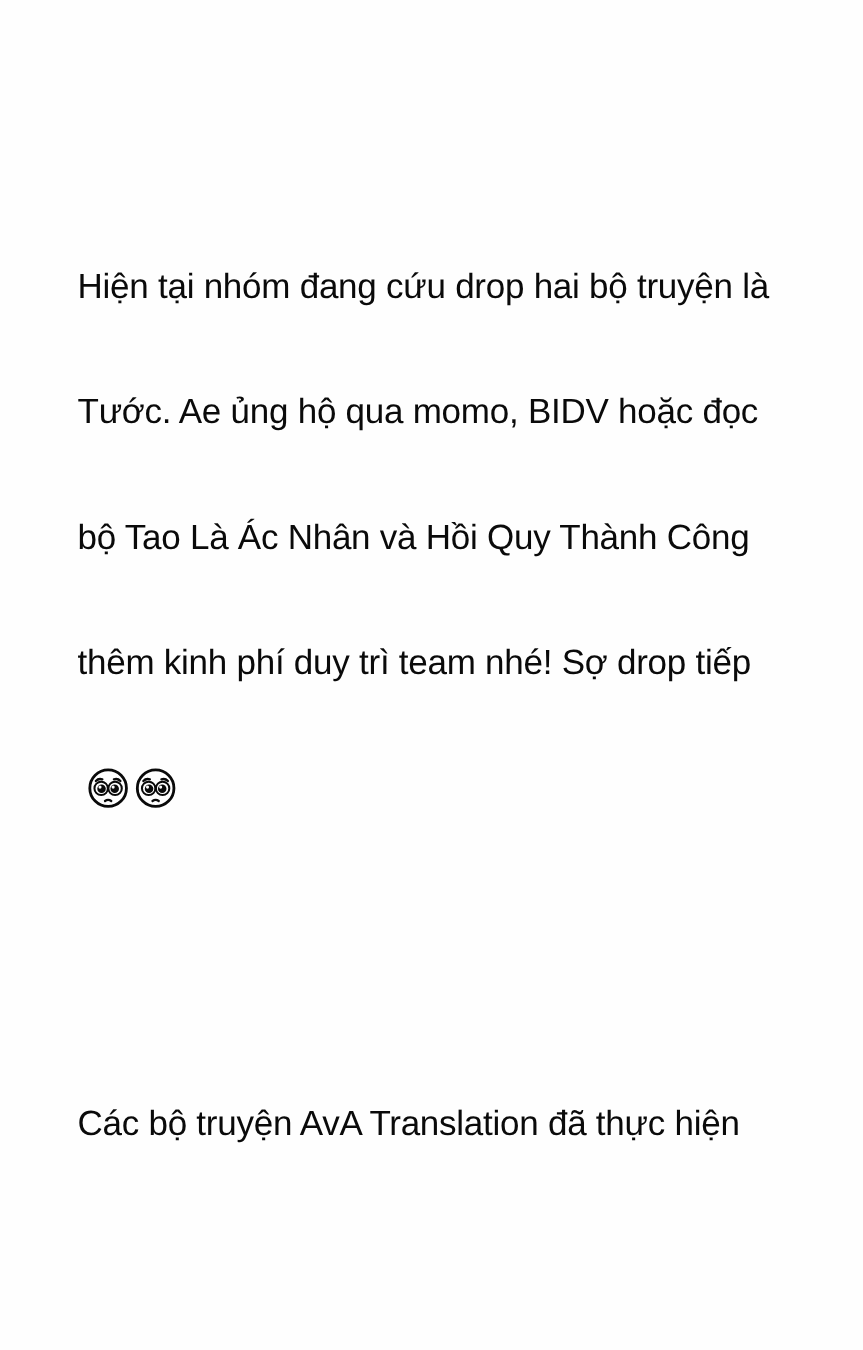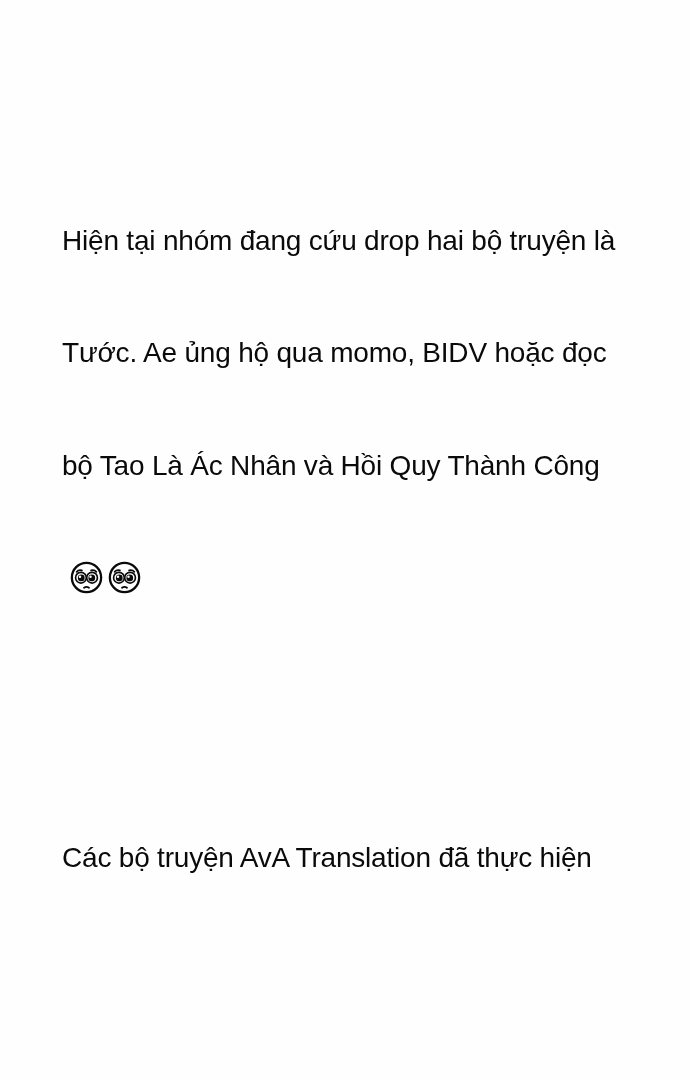--- a/index.html
+++ b/index.html
@@ -26,21 +26,20 @@
     top: 44px;
     right: 20px;
     font-size: 28px;
     line-height: 33.5px;
     letter-spacing: -0.2px;
     white-space: pre;
     color: #0a0a0a;
   }
   .line {
     height: 33.5px;
-    margin-top: 12px;
   }
   .emoji {
     display: inline-block;
     width: 33px;
     height: 33px;
     vertical-align: -7px;
     margin-left: 8px;
   }
   .emoji + .emoji {
     margin-left: 5px;
@@ -49,20 +48,21 @@
 </head>
 <body>
 
 <div class="page" style="background: rgb(254, 254, 254); color: rgb(10, 10, 10);">
   <div class="content">
 
     <div>
       <div class="line">Hiện tại nhóm đang cứu drop hai bộ truyện là</div>
       <div class="line">Tước. Ae ủng hộ qua momo, BIDV hoặc đọc</div>
       <div class="line">bộ Tao Là Ác Nhân và Hồi Quy Thành Công</div>
+      <div class="line">thêm kinh phí duy trì team nhé! Sợ drop tiếp</div>
       <div class="line"><svg class="emoji" viewBox="0 0 32 32">
             <circle cx="16" cy="16" r="14.2" fill="none" stroke="#0a0a0a" stroke-width="2.2"></circle>
             <path d="M6.5 10.5 Q8.5 8.2 11.5 9.2" fill="none" stroke="#0a0a0a" stroke-width="1.8" stroke-linecap="round"></path>
             <path d="M25.5 10.5 Q23.5 8.2 20.5 9.2" fill="none" stroke="#0a0a0a" stroke-width="1.8" stroke-linecap="round"></path>
             <circle cx="10.6" cy="16.2" r="5.2" fill="none" stroke="#0a0a0a" stroke-width="1.6"></circle>
             <circle cx="21.4" cy="16.2" r="5.2" fill="none" stroke="#0a0a0a" stroke-width="1.6"></circle>
             <circle cx="10.9" cy="16.4" r="3.3" fill="#0a0a0a"></circle>
             <circle cx="21.1" cy="16.4" r="3.3" fill="#0a0a0a"></circle>
             <circle cx="9.7" cy="15.2" r="1.2" fill="#fefefe"></circle>
             <circle cx="19.9" cy="15.2" r="1.2" fill="#fefefe"></circle>

